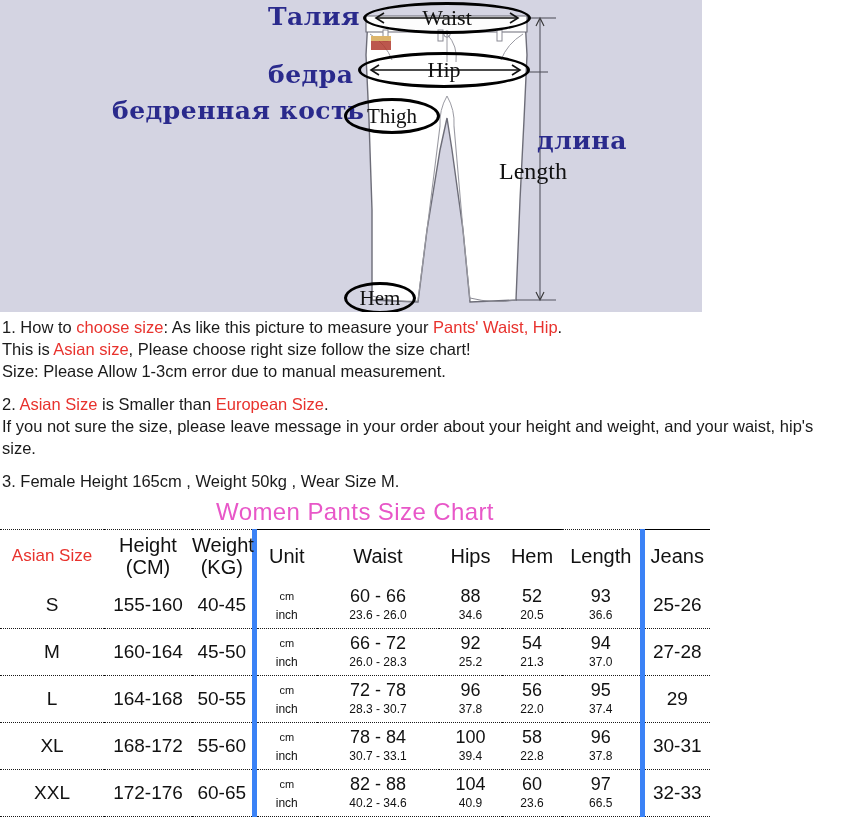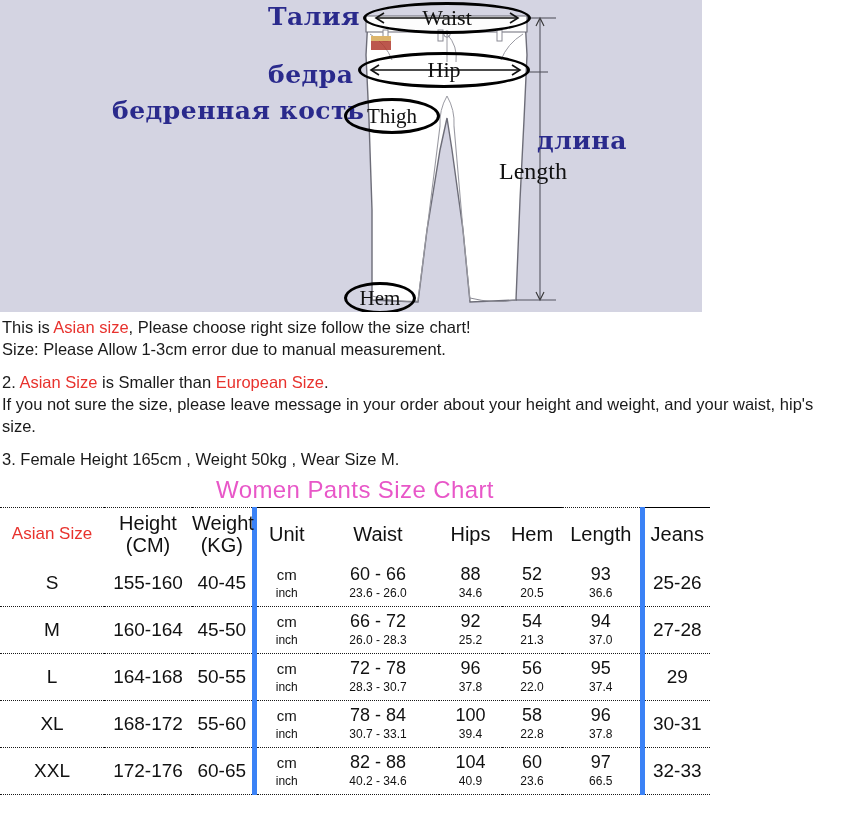--- a/index.html
+++ b/index.html
@@ -111,21 +111,21 @@
 
   #size-table tbody td { height: 47px; font-size: 19px; }
   #size-table tbody td.size-cell   { font-size: 19px; }
   #size-table tbody td.unitstack,
   #size-table tbody td.valstack {
     padding: 0;
   }
   .stack { display: flex; flex-direction: column; justify-content: center; height: 100%; }
   .stack .cm   { font-size: 18px; line-height: 21px; }
   .stack .inch { font-size: 12px; line-height: 17px; }
-  .stack .unit-cm   { font-size: 15px; line-height: 21px; }
+  .stack .unit-cm   { font-size: 11px; line-height: 21px; }
   .stack .unit-inch { font-size: 12px; line-height: 17px; }
 
   
   col.c-size   { width: 104px; }
   col.c-height { width: 88px; }
   col.c-weight { width: 62px; }
   col.c-unit   { width: 63px; }
   col.c-waist  { width: 122px; }
   col.c-hips   { width: 63px; }
   col.c-hem    { width: 60px; }
@@ -192,20 +192,21 @@
   <div class="ru-label" id="ru-length">длина</div>
   <div class="en-label" id="en-length">Length</div>
 
   <div class="callout" id="co-waist">Waist</div>
   <div class="callout" id="co-hip">Hip</div>
   <div class="callout" id="co-thigh">Thigh</div>
   <div class="callout" id="co-hem">Hem</div>
 </div>
 
 <div id="notes">
+  <p><span>1. How to </span><span class="hl">choose size</span><span>: As like this picture to measure your </span><span class="hl">Pants' Waist, Hip</span><span>.</span></p>
   <p><span>This is </span><span class="hl">Asian size</span><span>, Please choose right size follow the size chart!</span></p>
   <p>Size: Please Allow 1-3cm error due to manual measurement.</p>
   <div class="gap"></div>
   <p><span>2. </span><span class="hl">Asian Size</span><span> is Smaller than </span><span class="hl">European Size</span><span>.</span></p>
   <p>If you not sure the size, please leave message in your order about your height and weight, and your waist, hip's size.</p>
   <div class="gap"></div>
   <p>3. Female Height 165cm , Weight 50kg , Wear Size M.</p>
 </div>
 
 <div id="chart-title">Women Pants  Size   Chart</div>

